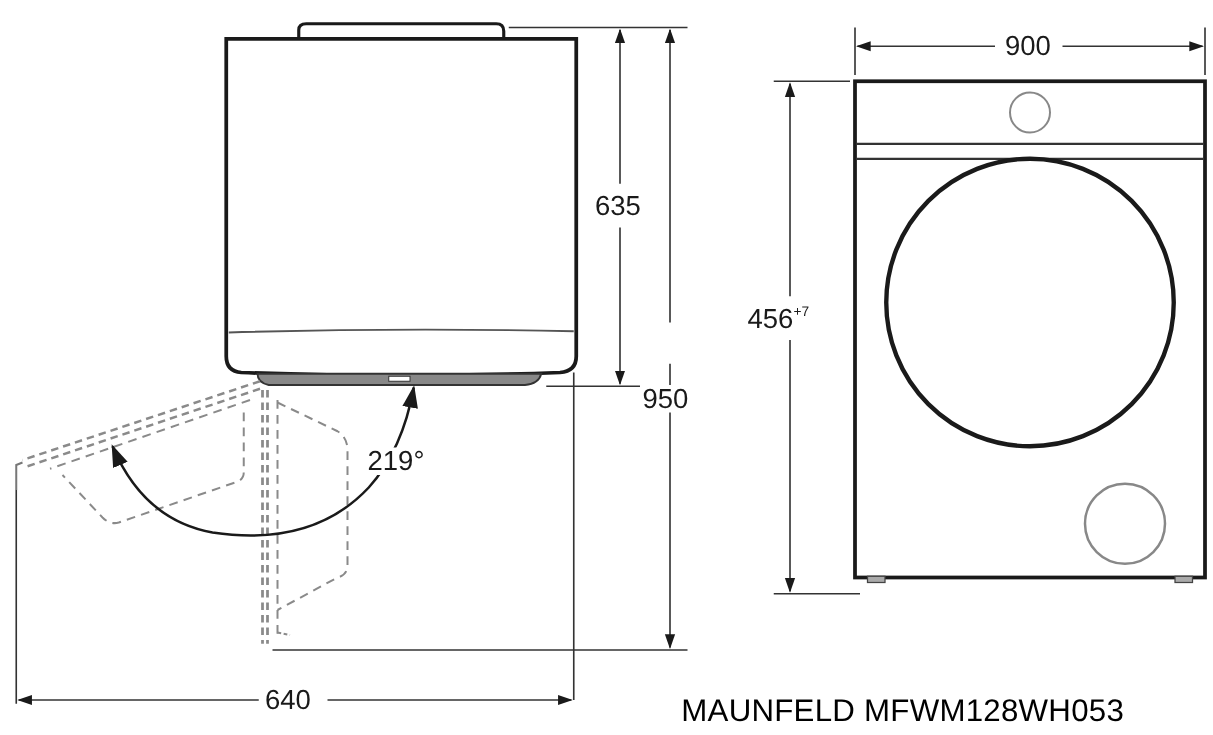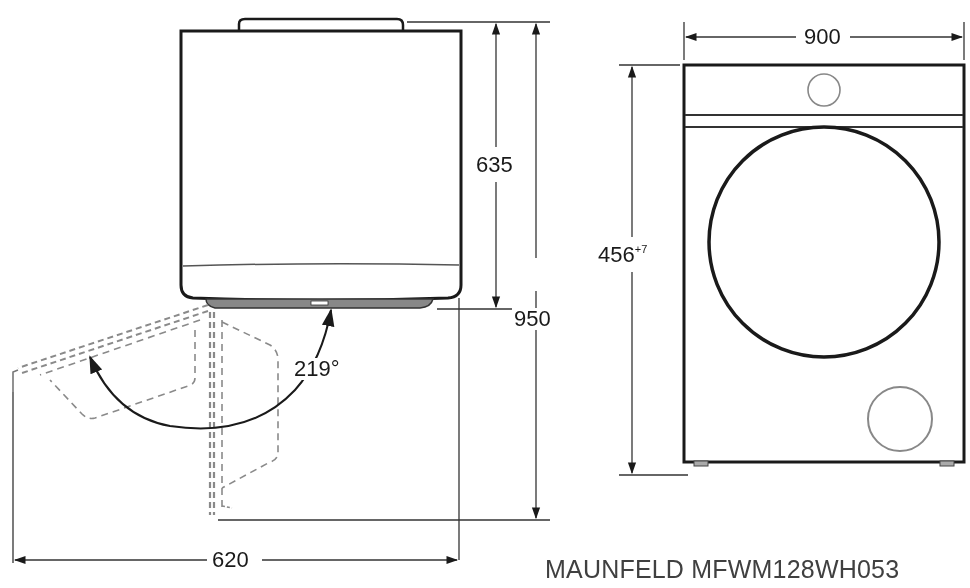--- a/index.html
+++ b/index.html
@@ -12,21 +12,21 @@
       background: #ffffff;
       line-height: 1;
       white-space: nowrap;
     }
     .dim-label sup { font-size: 11px; vertical-align: 9px; }
     .caption {
       position: absolute;
       left: 545px; top: 555px;
       font-family: "Liberation Sans", sans-serif;
       font-size: 25px;
-      color: #404040;
+      color: #000000;
       letter-spacing: 0.2px;
       white-space: nowrap;
     }
   </style>
 </head>
 <body>
 
 <svg width="970" height="588" viewBox="0 0 970 588">
   <defs>
     <marker id="arr" viewBox="0 0 10 10" refX="9" refY="5" markerWidth="9" markerHeight="9" orient="auto-start-reverse">
@@ -106,20 +106,20 @@
     <line x1="619" y1="65" x2="680" y2="65"></line>
     <line x1="619" y1="475" x2="688" y2="475"></line>
 
     <line x1="632" y1="67" x2="632" y2="237" marker-start="url(#arr)"></line>
     <line x1="632" y1="272" x2="632" y2="473" marker-end="url(#arr)"></line>
   </g>
 </svg>
 
 <div class="dim-label" style="left:476px; top:154px; font-size:22px;">635</div>
 <div class="dim-label" style="left:514px; top:264px; font-size:22px;margin-top:44px;">950</div>
-<div class="dim-label" style="left:212px; top:549px; font-size:22px;">620</div>
+<div class="dim-label" style="left:212px; top:549px; font-size:22px;">640</div>
 <div class="dim-label" style="left:294px; top:358px; font-size:22px;">219°</div>
 <div class="dim-label" style="left:804px; top:26px; font-size:22px;">900</div>
 <div class="dim-label" style="left:598px; top:244px; font-size:22px;">
   <span>456</span><sup>+7</sup>
 </div>
 
 <div class="caption">MAUNFELD MFWM128WH053</div>
 
 </body></html>

